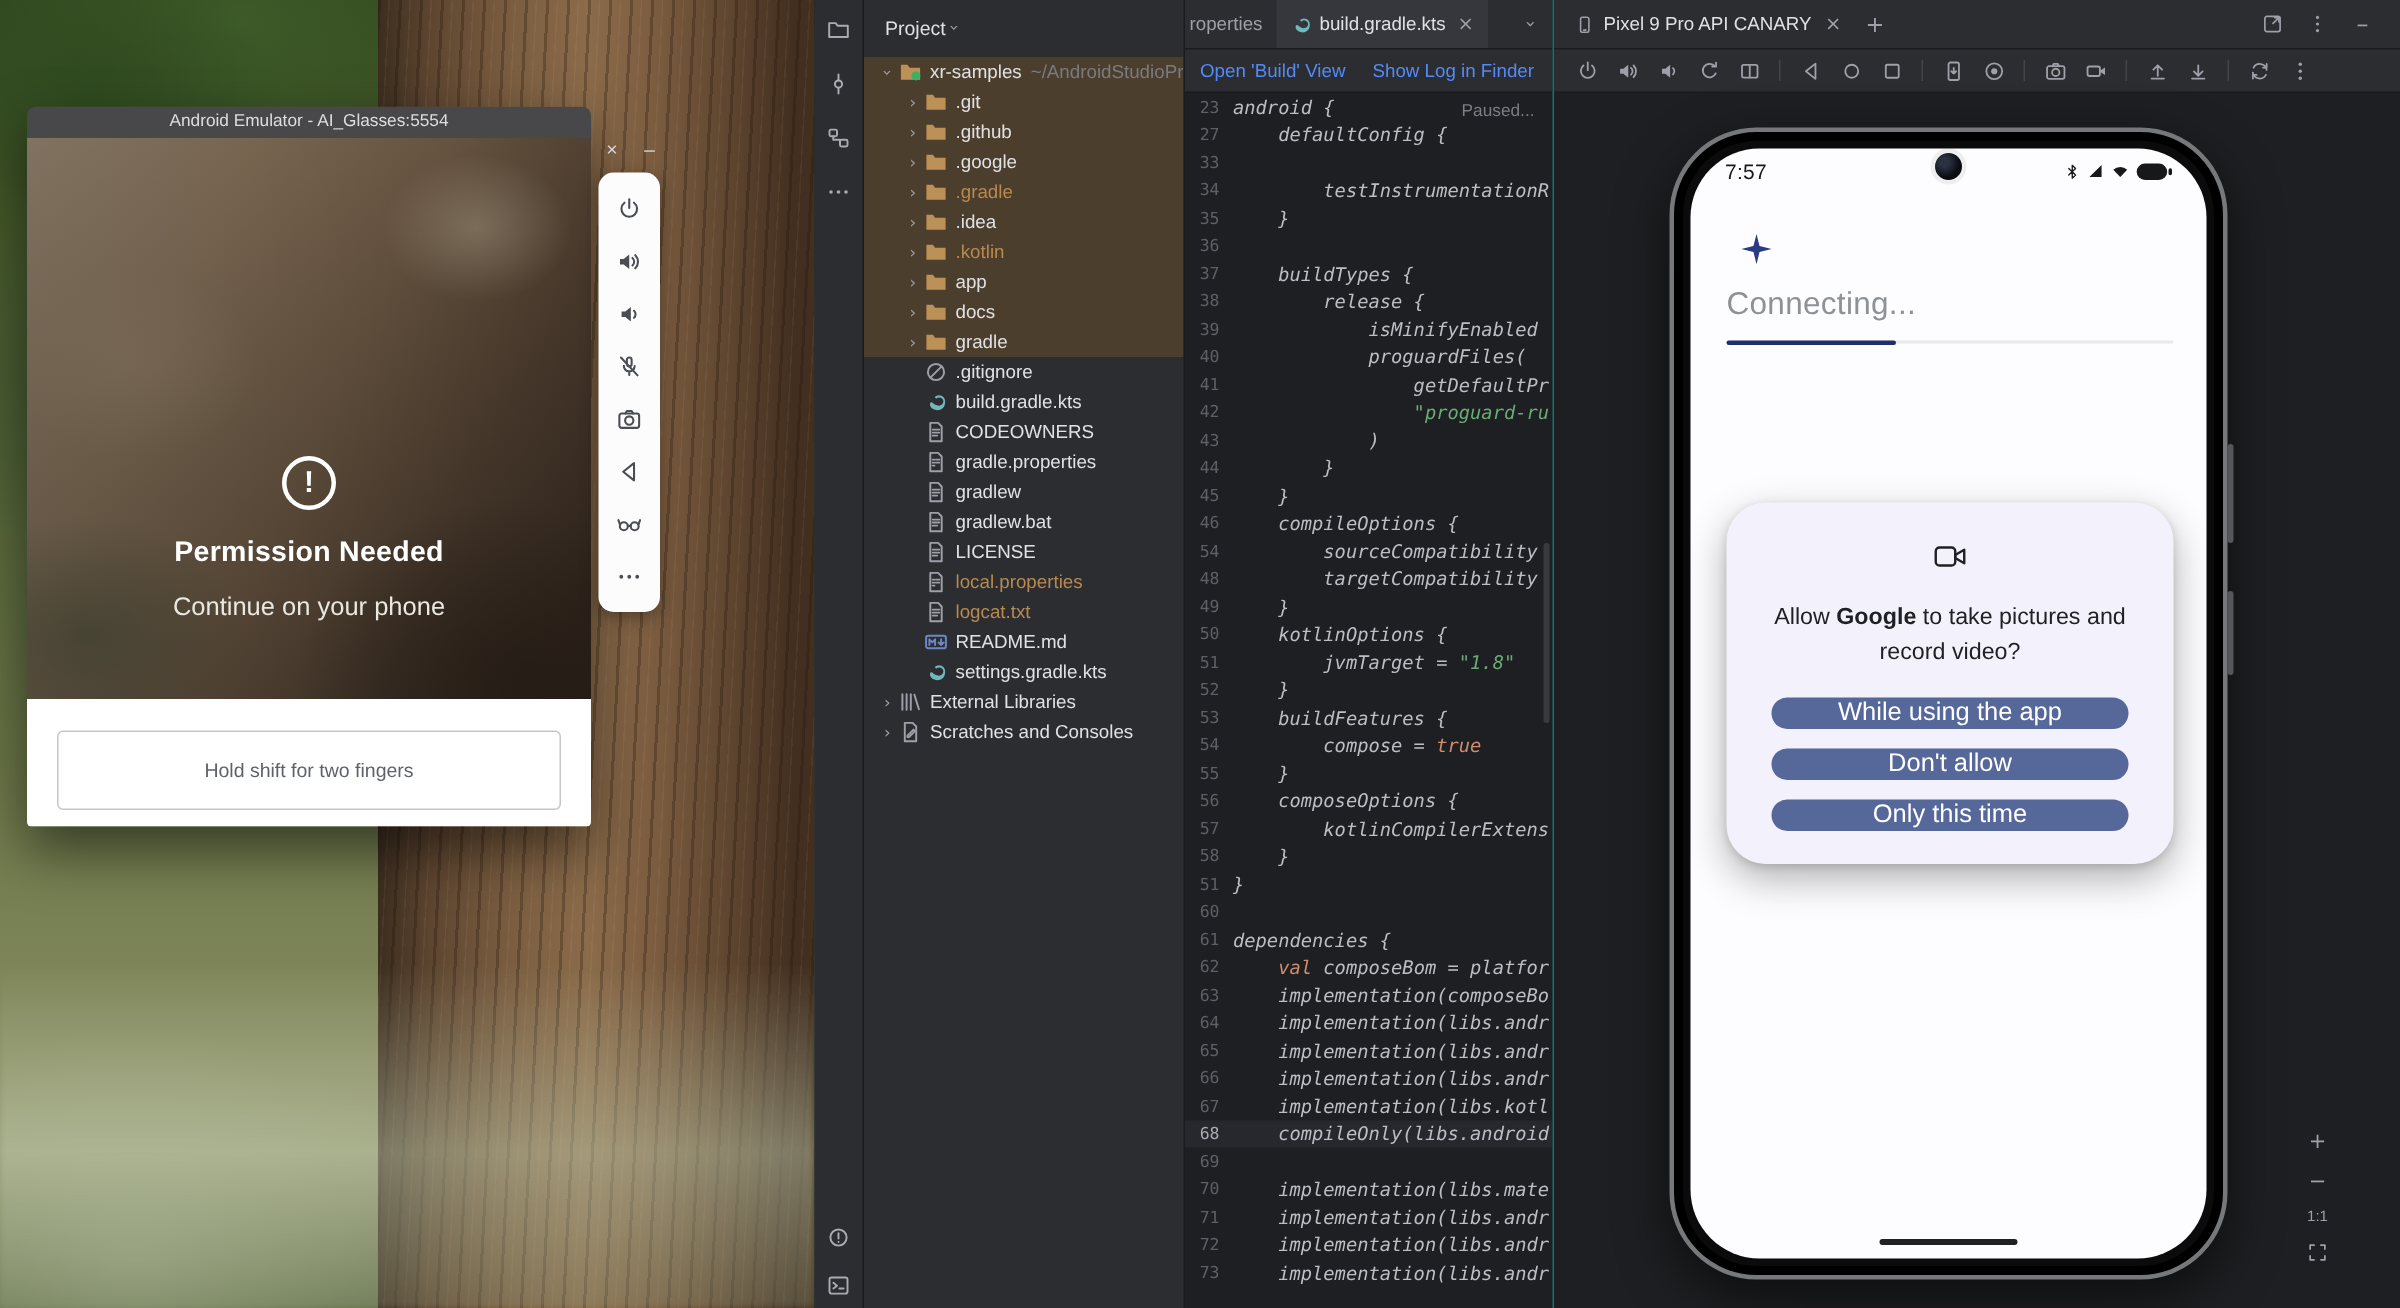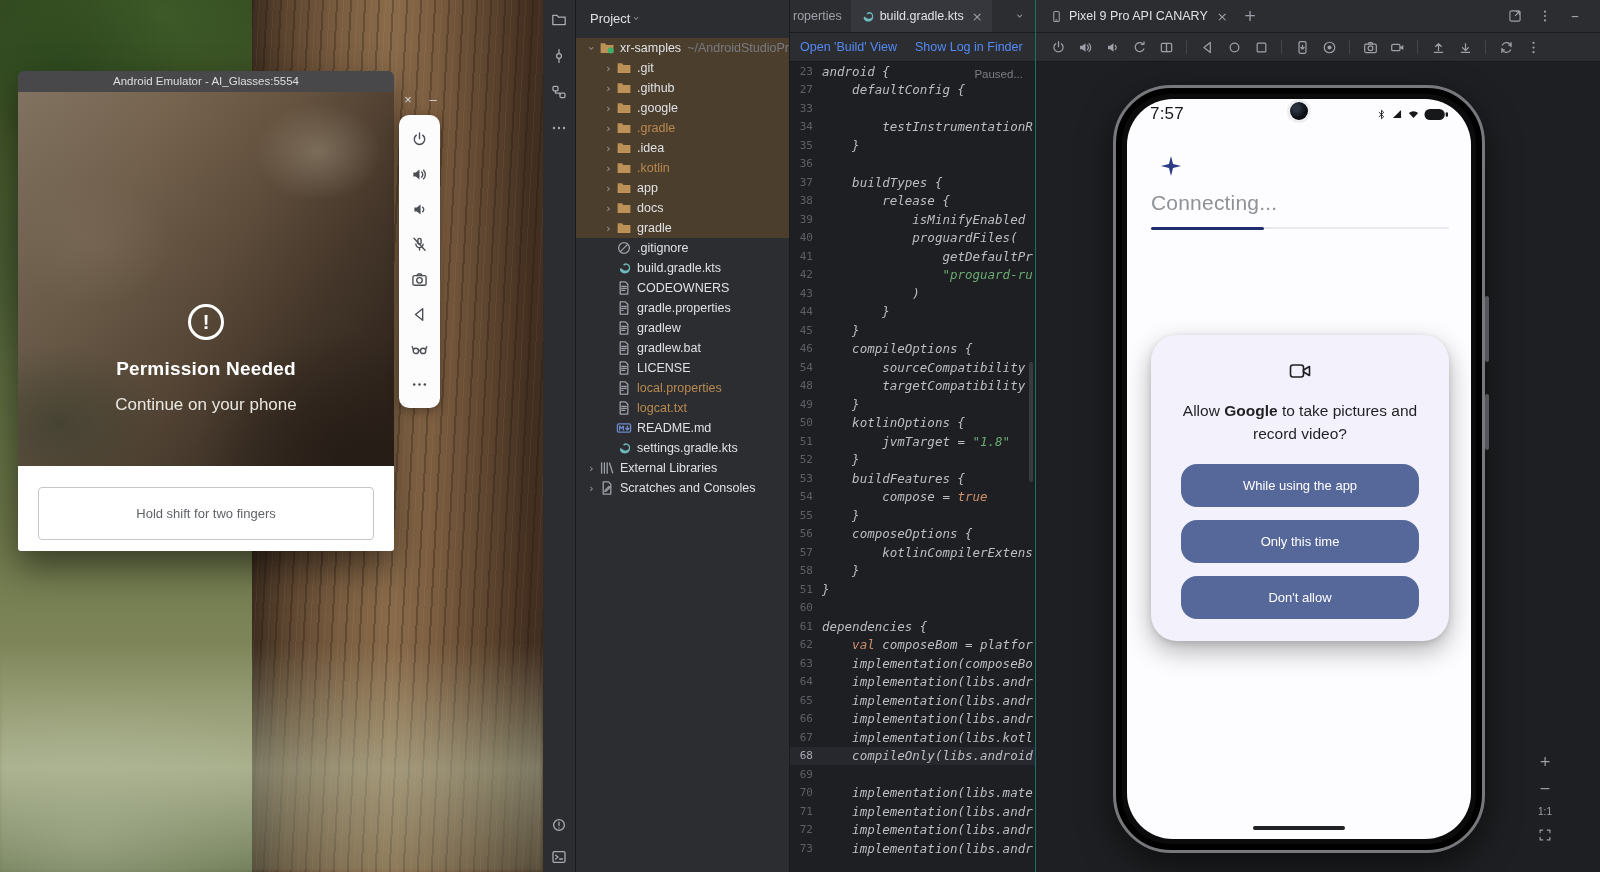--- a/index.html
+++ b/index.html
@@ -101,36 +101,36 @@
 .dbtn .ic{width:15px;height:15px;}
 .vsep{width:1px;height:14px;background:#43454a;margin:0 3px;}
 .display{position:absolute;top:62px;left:0;right:0;bottom:0;}
 
 .phone{position:absolute;left:77px;top:23px;width:372px;height:768px;border-radius:58px;background:#0b0b0c;border:3px solid #76787c;box-shadow:inset 0 0 0 6px #000,0 12px 34px rgba(0,0,0,.55);}
 .sidebtn{position:absolute;right:-7px;width:4px;background:#55575b;border-radius:2px;}
 .b1{top:208px;height:66px;}
 .b2{top:306px;height:56px;}
 .screen{position:absolute;left:11px;right:11px;top:11px;bottom:11px;border-radius:46px;background:#fdfdff;overflow:hidden;}
 .statusbar{position:absolute;top:5px;left:0;right:0;height:20px;display:flex;align-items:center;padding:0 23px;color:#17181a;}
-.time{font-size:17px;font-weight:500;letter-spacing:.2px;}
+.time{font-size:14px;font-weight:500;letter-spacing:.2px;}
 .sticons{margin-left:auto;display:flex;align-items:center;gap:4px;color:#17181a;}
 .st-bluetooth{width:11px;height:11px;}
 .st-signal{width:12px;height:12px;}
 .st-wifi{width:13px;height:12px;}
 .st-battery{width:24px;height:13px;}
 .punch{position:absolute;top:3px;left:50%;transform:translateX(-50%);width:18px;height:18px;border-radius:50%;background:radial-gradient(circle at 35% 35%,#2a3140 0 18%,#0a0c12 60%);box-shadow:0 0 0 3px rgba(0,0,0,.06);}
 .sparkle{position:absolute;left:33px;top:56px;width:22px;height:22px;}
 .connecting{position:absolute;left:24px;top:92px;font-size:21px;color:#8e9196;letter-spacing:.2px;}
 .progress{position:absolute;left:24px;right:22px;top:128px;height:2px;background:#e8e9ee;border-radius:1px;}
 .progress .done{width:38%;height:3px;margin-top:-.5px;background:#202e6e;border-radius:2px;}
 .dialog{position:absolute;left:24px;right:22px;top:236px;border-radius:26px;background:#f3f1fb;box-shadow:0 10px 26px rgba(0,0,0,.3),0 2px 6px rgba(0,0,0,.12);padding:24px 10px 22px;text-align:center;}
 .camic{width:26px;height:24px;margin:0 auto;display:flex;}
 .dmsg{margin-top:12px;font-size:15.5px;line-height:1.5;color:#1f2023;}
 .dbtns{margin-top:18px;display:flex;flex-direction:column;gap:13px;padding:0 20px;}
-.pbtn{height:43px;border-radius:16px;background:var(--dialog-button);color:#fff;font-size:13px;display:flex;align-items:center;justify-content:center;cursor:pointer;}
+.pbtn{height:21px;border-radius:16px;background:var(--dialog-button);color:#fff;font-size:17px;display:flex;align-items:center;justify-content:center;cursor:pointer;}
 .gesture{position:absolute;bottom:9px;left:50%;transform:translateX(-50%);width:92px;height:4px;border-radius:2px;background:#202124;}
 .zoomctl{position:absolute;right:46px;bottom:28px;display:flex;flex-direction:column;align-items:center;gap:9px;color:#9da0a8;}
 .zbtn{width:18px;height:18px;display:flex;align-items:center;justify-content:center;font-size:14px;}
 .zbtn .ic{width:14px;height:14px;}
 .zlabel{font-size:10px;color:#9da0a8;}
 
 
 .ic{display:inline-flex;align-items:center;justify-content:center;}
 .ic svg{display:block;width:100%;height:100%;}
 .tg{font-family:"DejaVu Sans",sans-serif;line-height:1;}
@@ -968,22 +968,22 @@
                   <svg viewBox="0 0 24 24" fill="none" stroke="#1f2023" stroke-width="1.6" stroke-linejoin="round">
                     <rect x="2.5" y="6" width="13" height="12" rx="2.5"></rect>
                     <path d="M15.5 11l6-3.5v9l-6-3.5z"></path>
                   </svg>
                 </span>
               <div class="dmsg">
                 <span>Allow </span><b>Google</b><span> to take pictures and record video?</span>
               </div>
               <div class="dbtns" id="dbtns">
                   <div class="pbtn">While using the app</div>
+                  <div class="pbtn">Don't allow</div>
                   <div class="pbtn">Only this time</div>
-                  <div class="pbtn">Don't allow</div>
                 </div>
             </div>
             <div class="gesture"></div>
           </div>
         </div>
         <div class="zoomctl" id="zoomctl">
             <div class="zbtn">
               <span class="ic">
                 <span class="tg">+</span>
               </span>

